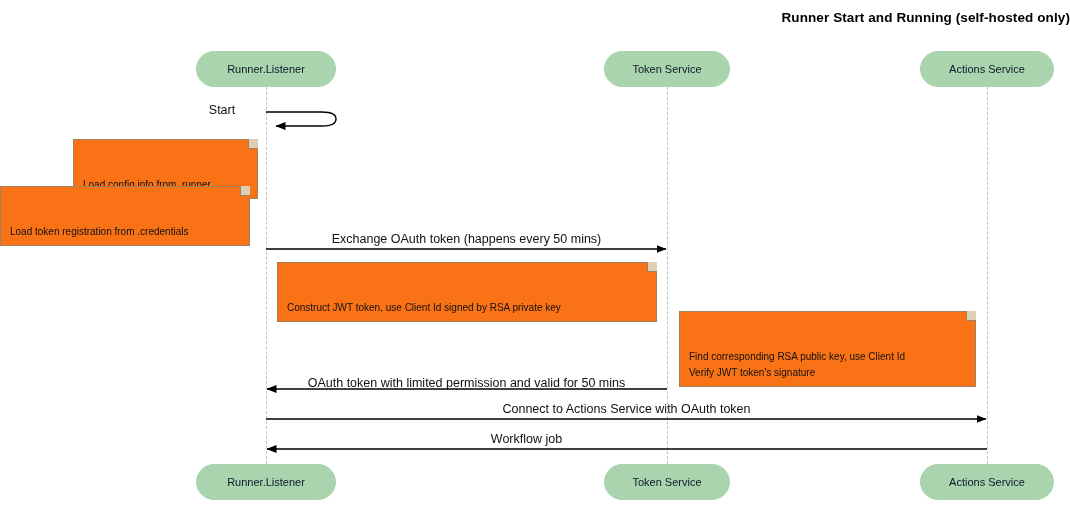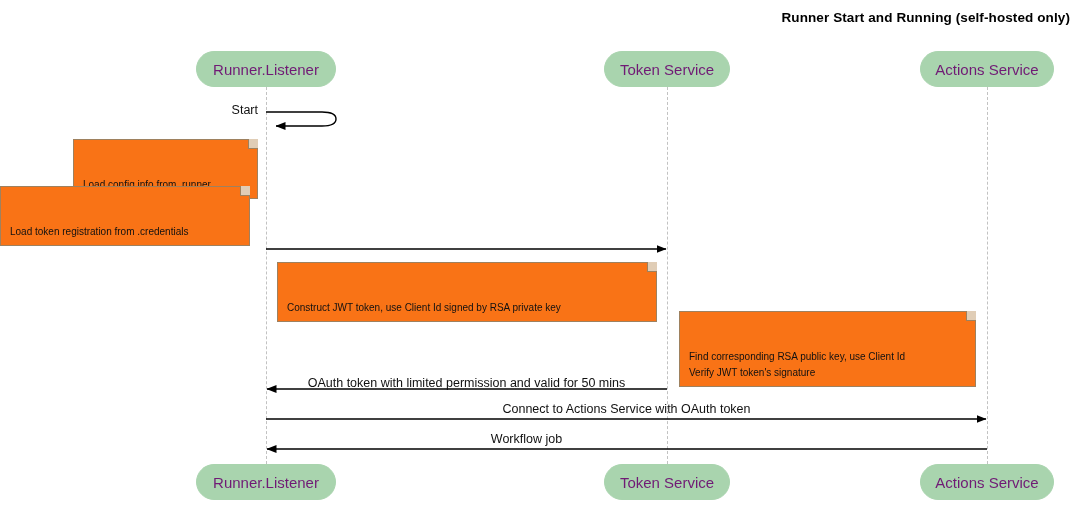--- a/index.html
+++ b/index.html
@@ -35,22 +35,22 @@
   
   .participant {
     position: absolute;
     height: 36px;
     border-radius: 18px;
     background: #a9d4ae;
     border: 1px solid #a9d4ae;
     display: flex;
     align-items: center;
     justify-content: center;
-    font-size: 15px;
-    color: #701a75;
+    font-size: 11px;
+    color: #0f172a;
     box-sizing: border-box;
     white-space: nowrap;
   }
   .lifeline {
     position: absolute;
     width: 0;
     border-left: 1px dashed #c2c2c2;
   }
   
   .note {
@@ -77,21 +77,20 @@
   }
   
   .msg-label {
     position: absolute;
     font-size: 12.5px;
     color: #111111;
     white-space: nowrap;
     text-align: center;
   }
   .msg-label.right-aligned {
-    text-align: right;
   }
   svg.arrows {
     position: absolute;
     left: 0;
     top: 0;
     width: 1070px;
     height: 525px;
     overflow: visible;
   }
 </style>
@@ -138,20 +137,21 @@
     <g id="arrow-paths">
         <path d="M 266 112 L 322 112 Q 336 112 336 119 Q 336 126 322 126 L 276 126" fill="none" stroke="#000000" stroke-width="1.4" marker-end="url(#arrowhead-l)"></path>
         <line x1="266" y1="249" x2="666" y2="249" stroke="#000000" stroke-width="1.4" marker-end="url(#arrowhead-r)"></line>
         <line x1="667" y1="389" x2="267" y2="389" stroke="#000000" stroke-width="1.4" marker-end="url(#arrowhead-l)"></line>
         <line x1="266" y1="419" x2="986" y2="419" stroke="#000000" stroke-width="1.4" marker-end="url(#arrowhead-r)"></line>
         <line x1="987" y1="449" x2="267" y2="449" stroke="#000000" stroke-width="1.4" marker-end="url(#arrowhead-l)"></line>
       </g>
   </svg>
 
   <div class="msg-label right-aligned" id="lbl-start" style="left: 186px; width: 72px; top: 103px;">Start</div>
+  <div class="msg-label" id="lbl-exchange" style="left: 266px; width: 401px; top: 232px;">Exchange OAuth token (happens every 50 mins)</div>
   <div class="msg-label" id="lbl-oauth-reply" style="left: 266px; width: 401px; top: 376px;">OAuth token with limited permission and valid for 50 mins</div>
   <div class="msg-label" id="lbl-connect" style="left: 266px; width: 721px; top: 402px;">Connect to Actions Service with OAuth token</div>
   <div class="msg-label" id="lbl-workflow" style="left: 266px; width: 521px; top: 432px;">Workflow job</div>
 
   <div class="note" id="note-0" style="left: 73px; top: 139px; width: 185px; min-height: 31px;">
     <span class="dogear"></span>
     <span>Load config info from .runner</span>
   </div>
   <div class="note" id="note-1" style="left: 0; top: 186px; width: 250px; min-height: 31px;">
     <span class="dogear"></span>

